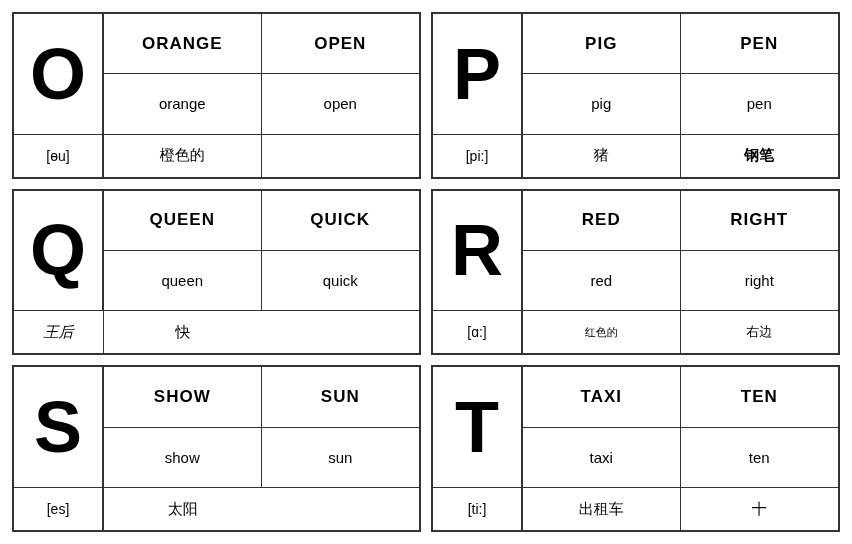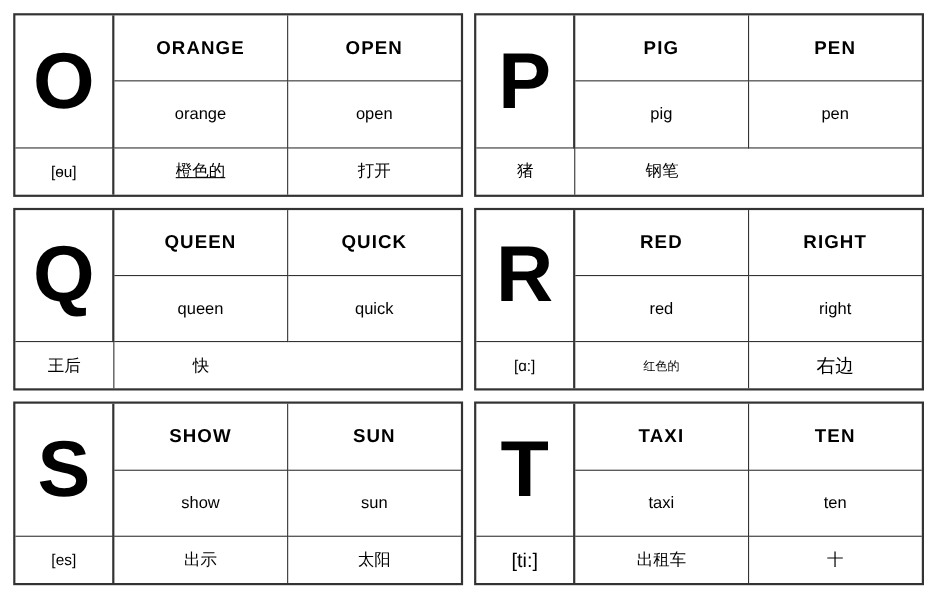--- a/index.html
+++ b/index.html
@@ -39,64 +39,63 @@
 <body>
 
 <div class="grid-container">
 <div class="card" style="display: grid; grid-template-columns: 90px 1fr 1fr; grid-template-rows: 1fr 1fr 42px;">
       <div style="grid-area: 1 / 1 / 3; display: flex; align-items: center; justify-content: center; border-right: 2px solid rgb(51, 51, 51); border-bottom: 1px solid rgb(51, 51, 51); font-size: 72px; font-weight: bold;">O</div>
       <div style="display: flex; align-items: center; justify-content: center; border-bottom: 1px solid rgb(51, 51, 51); border-right: 1px solid rgb(51, 51, 51); font-size: 17px; font-weight: bold; letter-spacing: 1px;">ORANGE</div>
       <div style="display: flex; align-items: center; justify-content: center; border-bottom: 1px solid rgb(51, 51, 51); font-size: 17px; font-weight: bold; letter-spacing: 1px;">OPEN</div>
       <div style="display: flex; align-items: center; justify-content: center; border-bottom: 1px solid rgb(51, 51, 51); border-right: 1px solid rgb(51, 51, 51); font-size: 15px;">orange</div>
       <div style="display: flex; align-items: center; justify-content: center; border-bottom: 1px solid rgb(51, 51, 51); font-size: 15px;">open</div>
       <div style="display: flex; align-items: center; justify-content: center; border-right: 2px solid rgb(51, 51, 51); font-size: 14px;">[ɵu]</div>
-      <div style="display: flex; align-items: center; justify-content: center; border-right: 1px solid rgb(51, 51, 51); font-size: 15px; text-decoration: underline;">橙色的</div>
-      <div style="display: flex; align-items: center; justify-content: center; font-size: 15px;">打开</div>
+      <div style="display: flex; align-items: center; justify-content: center; border-right: 1px solid rgb(51, 51, 51); font-size: 15px;">橙色的</div>
     </div>
     <div class="card" style="display: grid; grid-template-columns: 90px 1fr 1fr; grid-template-rows: 1fr 1fr 42px;">
       <div style="grid-area: 1 / 1 / 3; display: flex; align-items: center; justify-content: center; border-right: 2px solid rgb(51, 51, 51); border-bottom: 1px solid rgb(51, 51, 51); font-size: 72px; font-weight: bold;">P</div>
       <div style="display: flex; align-items: center; justify-content: center; border-bottom: 1px solid rgb(51, 51, 51); border-right: 1px solid rgb(51, 51, 51); font-size: 17px; font-weight: bold; letter-spacing: 1px;">PIG</div>
       <div style="display: flex; align-items: center; justify-content: center; border-bottom: 1px solid rgb(51, 51, 51); font-size: 17px; font-weight: bold; letter-spacing: 1px;">PEN</div>
       <div style="display: flex; align-items: center; justify-content: center; border-bottom: 1px solid rgb(51, 51, 51); border-right: 1px solid rgb(51, 51, 51); font-size: 15px;">pig</div>
       <div style="display: flex; align-items: center; justify-content: center; border-bottom: 1px solid rgb(51, 51, 51); font-size: 15px;">pen</div>
+      <div style="display: flex; align-items: center; justify-content: center; border-right: 2px solid rgb(51, 51, 51); font-size: 14px;">[pi:]</div>
       <div style="display: flex; align-items: center; justify-content: center; border-right: 1px solid rgb(51, 51, 51); font-size: 15px;">猪</div>
-      <div style="display: flex; align-items: center; justify-content: center; font-size: 15px;">钢笔</div>
+      <div style="display: flex; align-items: center; justify-content: center; font-size: 15px; font-weight: bold;">钢笔</div>
     </div>
     <div class="card" style="display: grid; grid-template-columns: 90px 1fr 1fr; grid-template-rows: 1fr 1fr 42px;">
       <div style="grid-area: 1 / 1 / 3; display: flex; align-items: center; justify-content: center; border-right: 2px solid rgb(51, 51, 51); border-bottom: 1px solid rgb(51, 51, 51); font-size: 72px; font-weight: bold;">Q</div>
       <div style="display: flex; align-items: center; justify-content: center; border-bottom: 1px solid rgb(51, 51, 51); border-right: 1px solid rgb(51, 51, 51); font-size: 17px; font-weight: bold; letter-spacing: 1px;">QUEEN</div>
       <div style="display: flex; align-items: center; justify-content: center; border-bottom: 1px solid rgb(51, 51, 51); font-size: 17px; font-weight: bold; letter-spacing: 1px;">QUICK</div>
       <div style="display: flex; align-items: center; justify-content: center; border-bottom: 1px solid rgb(51, 51, 51); border-right: 1px solid rgb(51, 51, 51); font-size: 15px;">queen</div>
       <div style="display: flex; align-items: center; justify-content: center; border-bottom: 1px solid rgb(51, 51, 51); font-size: 15px;">quick</div>
-      <div style="display: flex; align-items: center; justify-content: center; border-right: 1px solid rgb(51, 51, 51); font-size: 15px;">王后</div>
+      <div style="display: flex; align-items: center; justify-content: center; border-right: 1px solid rgb(51, 51, 51); font-size: 15px; font-style: italic;">王后</div>
       <div style="display: flex; align-items: center; justify-content: center; font-size: 15px;">快</div>
     </div>
     <div class="card" style="display: grid; grid-template-columns: 90px 1fr 1fr; grid-template-rows: 1fr 1fr 42px;">
       <div style="grid-area: 1 / 1 / 3; display: flex; align-items: center; justify-content: center; border-right: 2px solid rgb(51, 51, 51); border-bottom: 1px solid rgb(51, 51, 51); font-size: 72px; font-weight: bold;">R</div>
       <div style="display: flex; align-items: center; justify-content: center; border-bottom: 1px solid rgb(51, 51, 51); border-right: 1px solid rgb(51, 51, 51); font-size: 17px; font-weight: bold; letter-spacing: 1px;">RED</div>
       <div style="display: flex; align-items: center; justify-content: center; border-bottom: 1px solid rgb(51, 51, 51); font-size: 17px; font-weight: bold; letter-spacing: 1px;">RIGHT</div>
       <div style="display: flex; align-items: center; justify-content: center; border-bottom: 1px solid rgb(51, 51, 51); border-right: 1px solid rgb(51, 51, 51); font-size: 15px;">red</div>
       <div style="display: flex; align-items: center; justify-content: center; border-bottom: 1px solid rgb(51, 51, 51); font-size: 15px;">right</div>
       <div style="display: flex; align-items: center; justify-content: center; border-right: 2px solid rgb(51, 51, 51); font-size: 14px;">[ɑ:]</div>
       <div style="display: flex; align-items: center; justify-content: center; border-right: 1px solid rgb(51, 51, 51); font-size: 11px;">红色的</div>
-      <div style="display: flex; align-items: center; justify-content: center; font-size: 17px;">右边</div>
+      <div style="display: flex; align-items: center; justify-content: center; font-size: 13px;">右边</div>
     </div>
     <div class="card" style="display: grid; grid-template-columns: 90px 1fr 1fr; grid-template-rows: 1fr 1fr 42px;">
       <div style="grid-area: 1 / 1 / 3; display: flex; align-items: center; justify-content: center; border-right: 2px solid rgb(51, 51, 51); border-bottom: 1px solid rgb(51, 51, 51); font-size: 72px; font-weight: bold;">S</div>
       <div style="display: flex; align-items: center; justify-content: center; border-bottom: 1px solid rgb(51, 51, 51); border-right: 1px solid rgb(51, 51, 51); font-size: 17px; font-weight: bold; letter-spacing: 1px;">SHOW</div>
       <div style="display: flex; align-items: center; justify-content: center; border-bottom: 1px solid rgb(51, 51, 51); font-size: 17px; font-weight: bold; letter-spacing: 1px;">SUN</div>
       <div style="display: flex; align-items: center; justify-content: center; border-bottom: 1px solid rgb(51, 51, 51); border-right: 1px solid rgb(51, 51, 51); font-size: 15px;">show</div>
       <div style="display: flex; align-items: center; justify-content: center; border-bottom: 1px solid rgb(51, 51, 51); font-size: 15px;">sun</div>
       <div style="display: flex; align-items: center; justify-content: center; border-right: 2px solid rgb(51, 51, 51); font-size: 14px;">[es]</div>
-      <div style="display: flex; align-items: center; justify-content: center; border-right: 1px solid rgb(51, 51, 51); font-size: 15px;">出示</div>
       <div style="display: flex; align-items: center; justify-content: center; font-size: 15px;">太阳</div>
     </div>
     <div class="card" style="display: grid; grid-template-columns: 90px 1fr 1fr; grid-template-rows: 1fr 1fr 42px;">
       <div style="grid-area: 1 / 1 / 3; display: flex; align-items: center; justify-content: center; border-right: 2px solid rgb(51, 51, 51); border-bottom: 1px solid rgb(51, 51, 51); font-size: 72px; font-weight: bold;">T</div>
       <div style="display: flex; align-items: center; justify-content: center; border-bottom: 1px solid rgb(51, 51, 51); border-right: 1px solid rgb(51, 51, 51); font-size: 17px; font-weight: bold; letter-spacing: 1px;">TAXI</div>
       <div style="display: flex; align-items: center; justify-content: center; border-bottom: 1px solid rgb(51, 51, 51); font-size: 17px; font-weight: bold; letter-spacing: 1px;">TEN</div>
       <div style="display: flex; align-items: center; justify-content: center; border-bottom: 1px solid rgb(51, 51, 51); border-right: 1px solid rgb(51, 51, 51); font-size: 15px;">taxi</div>
       <div style="display: flex; align-items: center; justify-content: center; border-bottom: 1px solid rgb(51, 51, 51); font-size: 15px;">ten</div>
-      <div style="display: flex; align-items: center; justify-content: center; border-right: 2px solid rgb(51, 51, 51); font-size: 18px;">[ti:]</div>
+      <div style="display: flex; align-items: center; justify-content: center; border-right: 2px solid rgb(51, 51, 51); font-size: 14px;">[ti:]</div>
       <div style="display: flex; align-items: center; justify-content: center; border-right: 1px solid rgb(51, 51, 51); font-size: 15px;">出租车</div>
       <div style="display: flex; align-items: center; justify-content: center; font-size: 15px;">十</div>
     </div>
   </div>
 
 </body></html>

